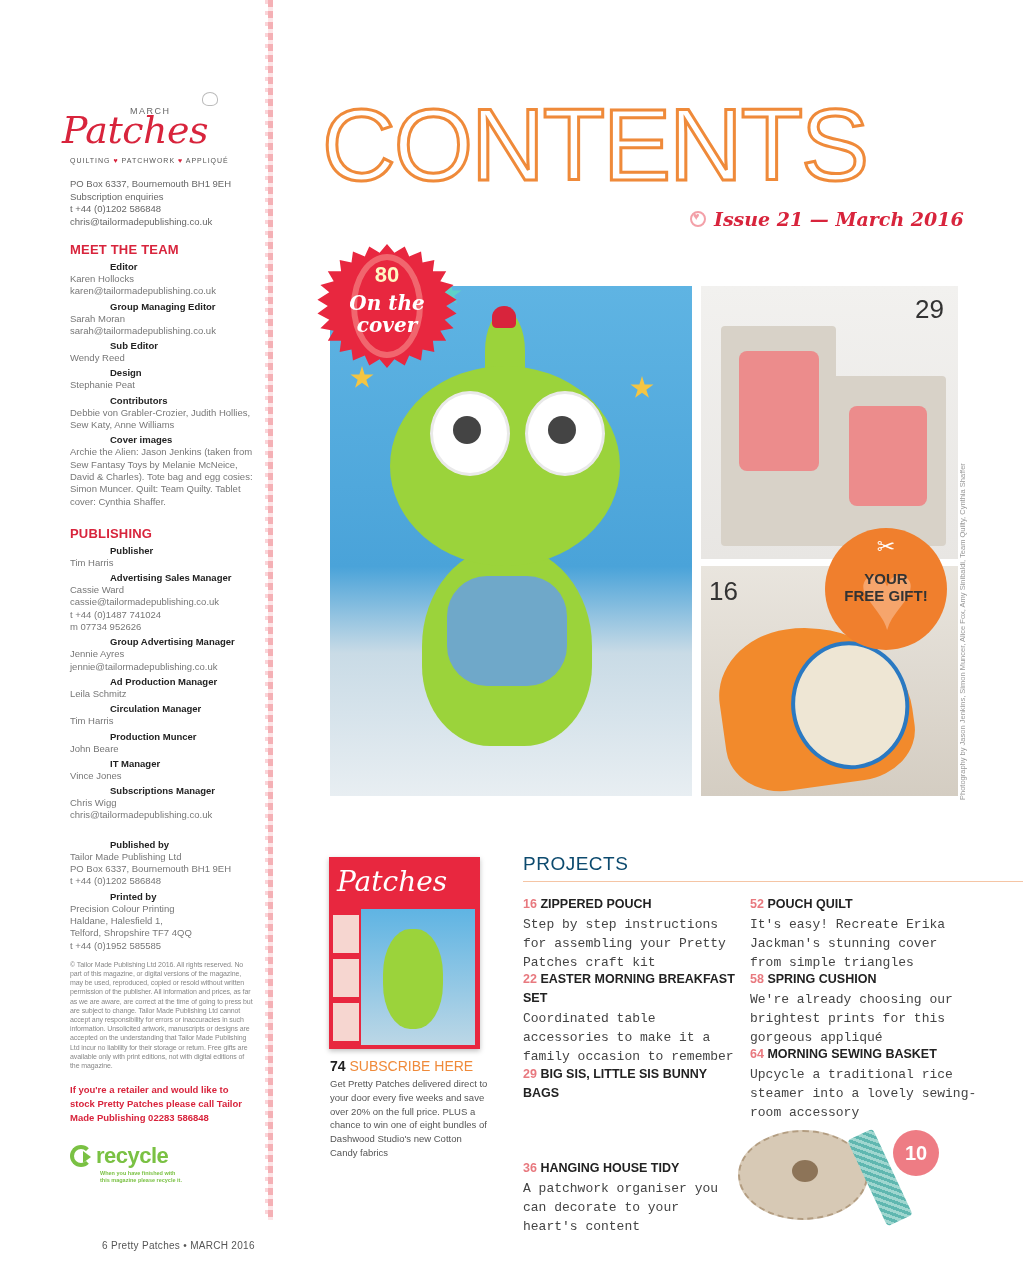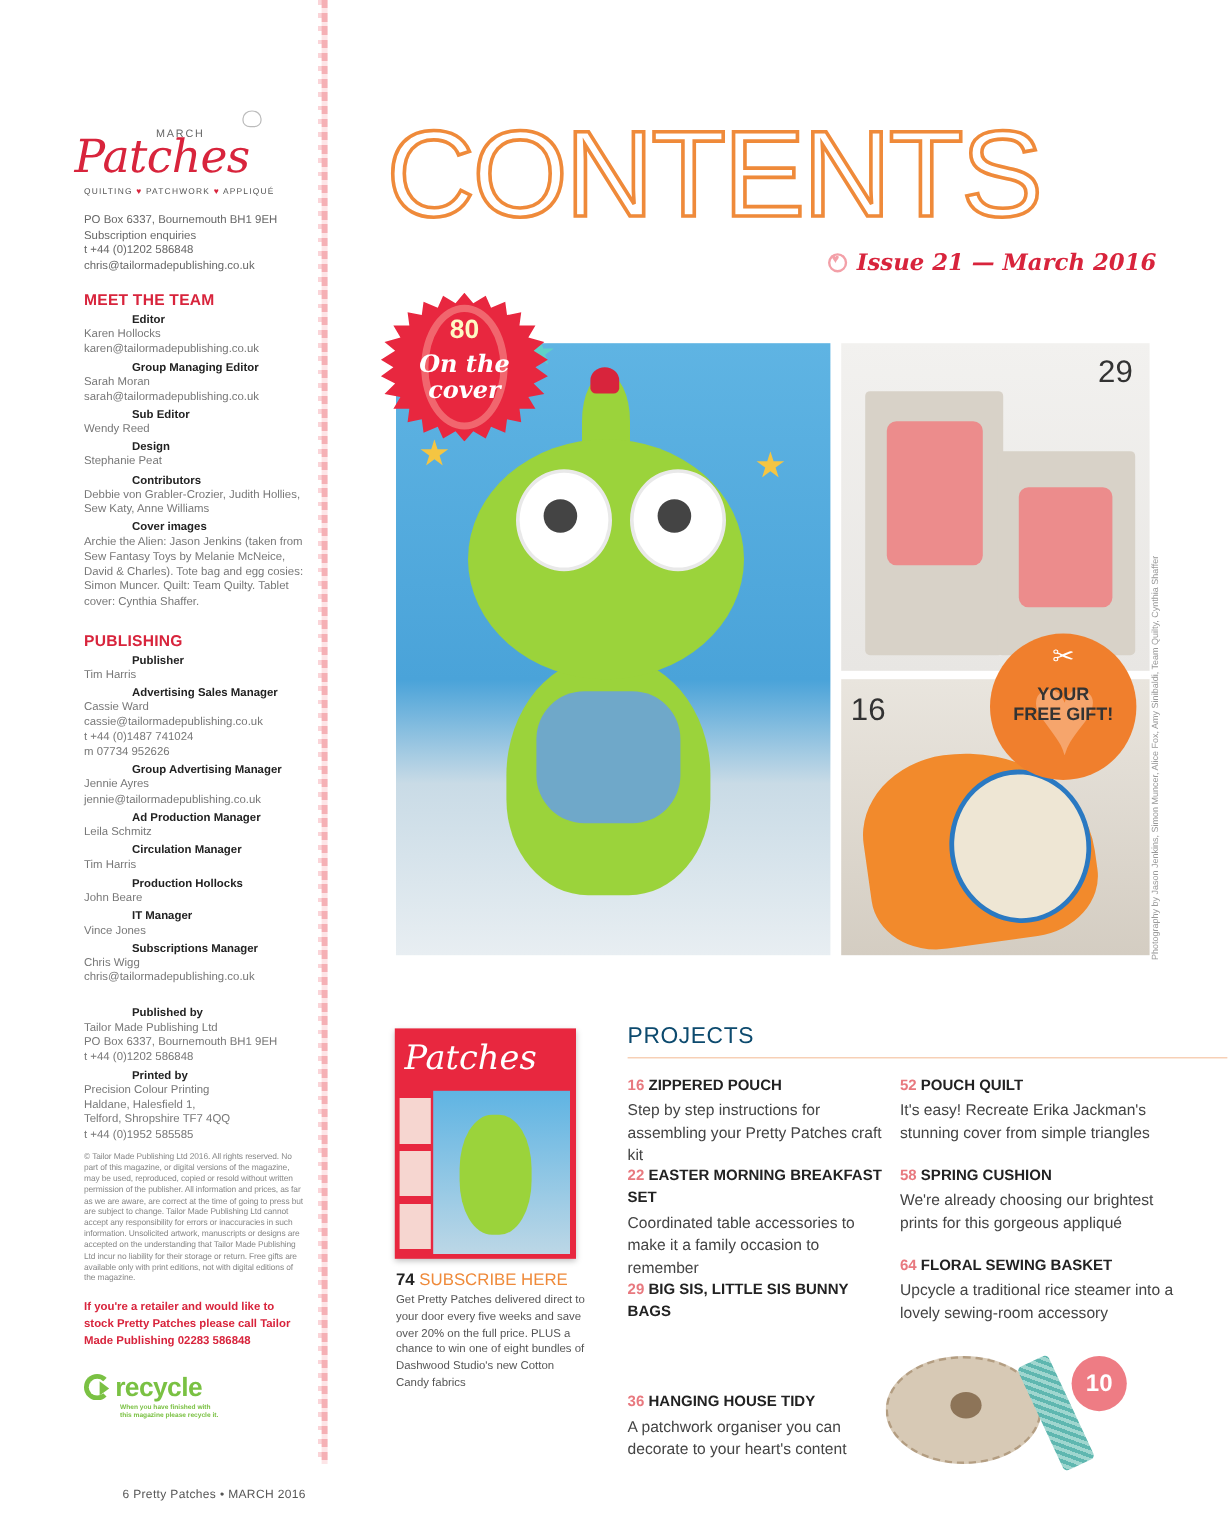--- a/index.html
+++ b/index.html
@@ -95,21 +95,21 @@
   .subscribe .head .n { font-weight: bold; color: #222; }
   .subscribe .head .t { color: #ef8a3a; }
   .subscribe .body { font-size: 9.5px; line-height: 13.8px; color: #555; margin-top: 3px; }
 
   .projects-title { position: absolute; left: 523px; top: 853px; font-size: 19px; color: #0c4a6e; letter-spacing: 0.5px; }
   .projects-rule { position: absolute; left: 523px; top: 881px; width: 500px; height: 1px; background: #f5c5a5; }
 
   .proj { position: absolute; width: 215px; }
   .proj .h { font-weight: bold; font-size: 12.5px; line-height: 19px; color: #222; }
   .proj .h .n { color: #e8797f; }
-  .proj .d { font-family: Liberation Sans, sans-serif; font-size: 13px; line-height: 19px; color: #444; margin-top: 1px; }
+  .proj .d { font-family: Liberation Mono, monospace; font-size: 13px; line-height: 19px; color: #444; margin-top: 1px; }
 
   .ribbon { position: absolute; left: 738px; top: 1120px; width: 200px; height: 100px; }
   .ribbon .spool { position: absolute; left: 0; top: 10px; width: 130px; height: 90px; border-radius: 50%; background: #d7c9b5; border: 2px dashed #b39d81; }
   .ribbon .spool::after { content: ""; position: absolute; left: 52px; top: 28px; width: 26px; height: 22px; border-radius: 50%; background: #8d7458; }
   .ribbon .lace { position: absolute; left: 128px; top: 10px; width: 28px; height: 95px; background: repeating-linear-gradient(45deg, #5fb7b0 0 3px, #9fd6cf 3px 6px); border-radius: 4px; transform: rotate(-25deg); }
   .badge-10 { position: absolute; left: 893px; top: 1130px; width: 46px; height: 46px; border-radius: 50%; background: #ee7c84; color: #fff; font-weight: bold; font-size: 20px; text-align: center; line-height: 46px; }
 </style>
 </head>
 <body>
 
@@ -163,21 +163,21 @@
     <div class="val">cassie@tailormadepublishing.co.uk</div>
     <div class="val">t +44 (0)1487 741024</div>
     <div class="val">m 07734 952626</div>
     <div class="role">Group Advertising Manager</div>
     <div class="val">Jennie Ayres</div>
     <div class="val">jennie@tailormadepublishing.co.uk</div>
     <div class="role">Ad Production Manager</div>
     <div class="val">Leila Schmitz</div>
     <div class="role">Circulation Manager</div>
     <div class="val">Tim Harris</div>
-    <div class="role">Production Hollocks</div>
+    <div class="role">Production Muncer</div>
     <div class="val">John Beare</div>
     <div class="role">IT Manager</div>
     <div class="val">Vince Jones</div>
     <div class="role">Subscriptions Manager</div>
     <div class="val">Chris Wigg</div>
     <div class="val">chris@tailormadepublishing.co.uk</div>
   </div>
 
   <div style="margin-top:17px">
     <div class="role">Published by</div>
@@ -296,21 +296,21 @@
 </div>
 <div class="proj" style="left:750px;top:895px">
   <div class="h"><span class="n">52</span> <span>POUCH QUILT</span></div>
   <div class="d">It's easy! Recreate Erika Jackman's stunning cover from simple triangles</div>
 </div>
 <div class="proj" style="left:750px;top:970px">
   <div class="h"><span class="n">58</span> <span>SPRING CUSHION</span></div>
   <div class="d">We're already choosing our brightest prints for this gorgeous appliqué</div>
 </div>
 <div class="proj" style="left:750px;top:1045px;width:230px">
-  <div class="h"><span class="n">64</span> <span>FLORAL SEWING BASKET</span></div>
+  <div class="h"><span class="n">64</span> <span>MORNING SEWING BASKET</span></div>
   <div class="d">Upcycle a traditional rice steamer into a lovely sewing-room accessory</div>
 </div>
 
 <div class="ribbon">
   <div class="spool"></div>
   <div class="lace"></div>
 </div>
 <div class="badge-10">10</div>
 
 </body></html>

